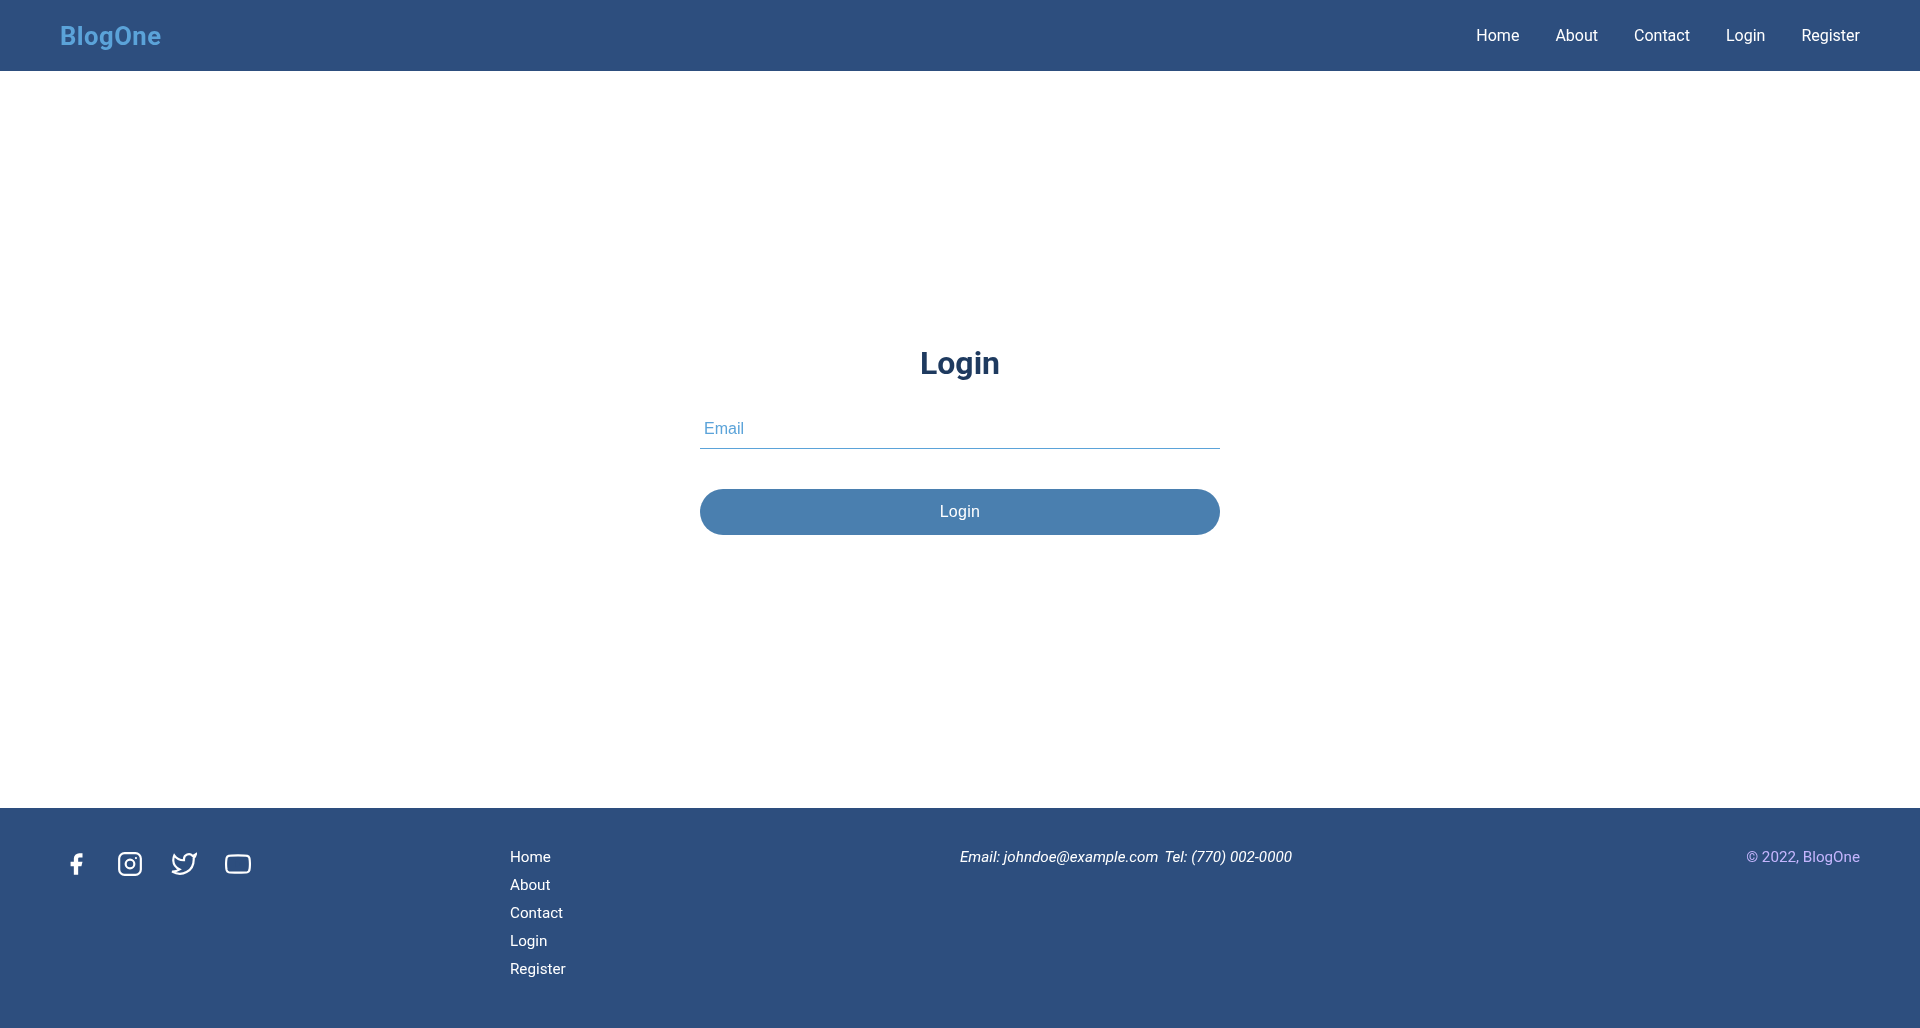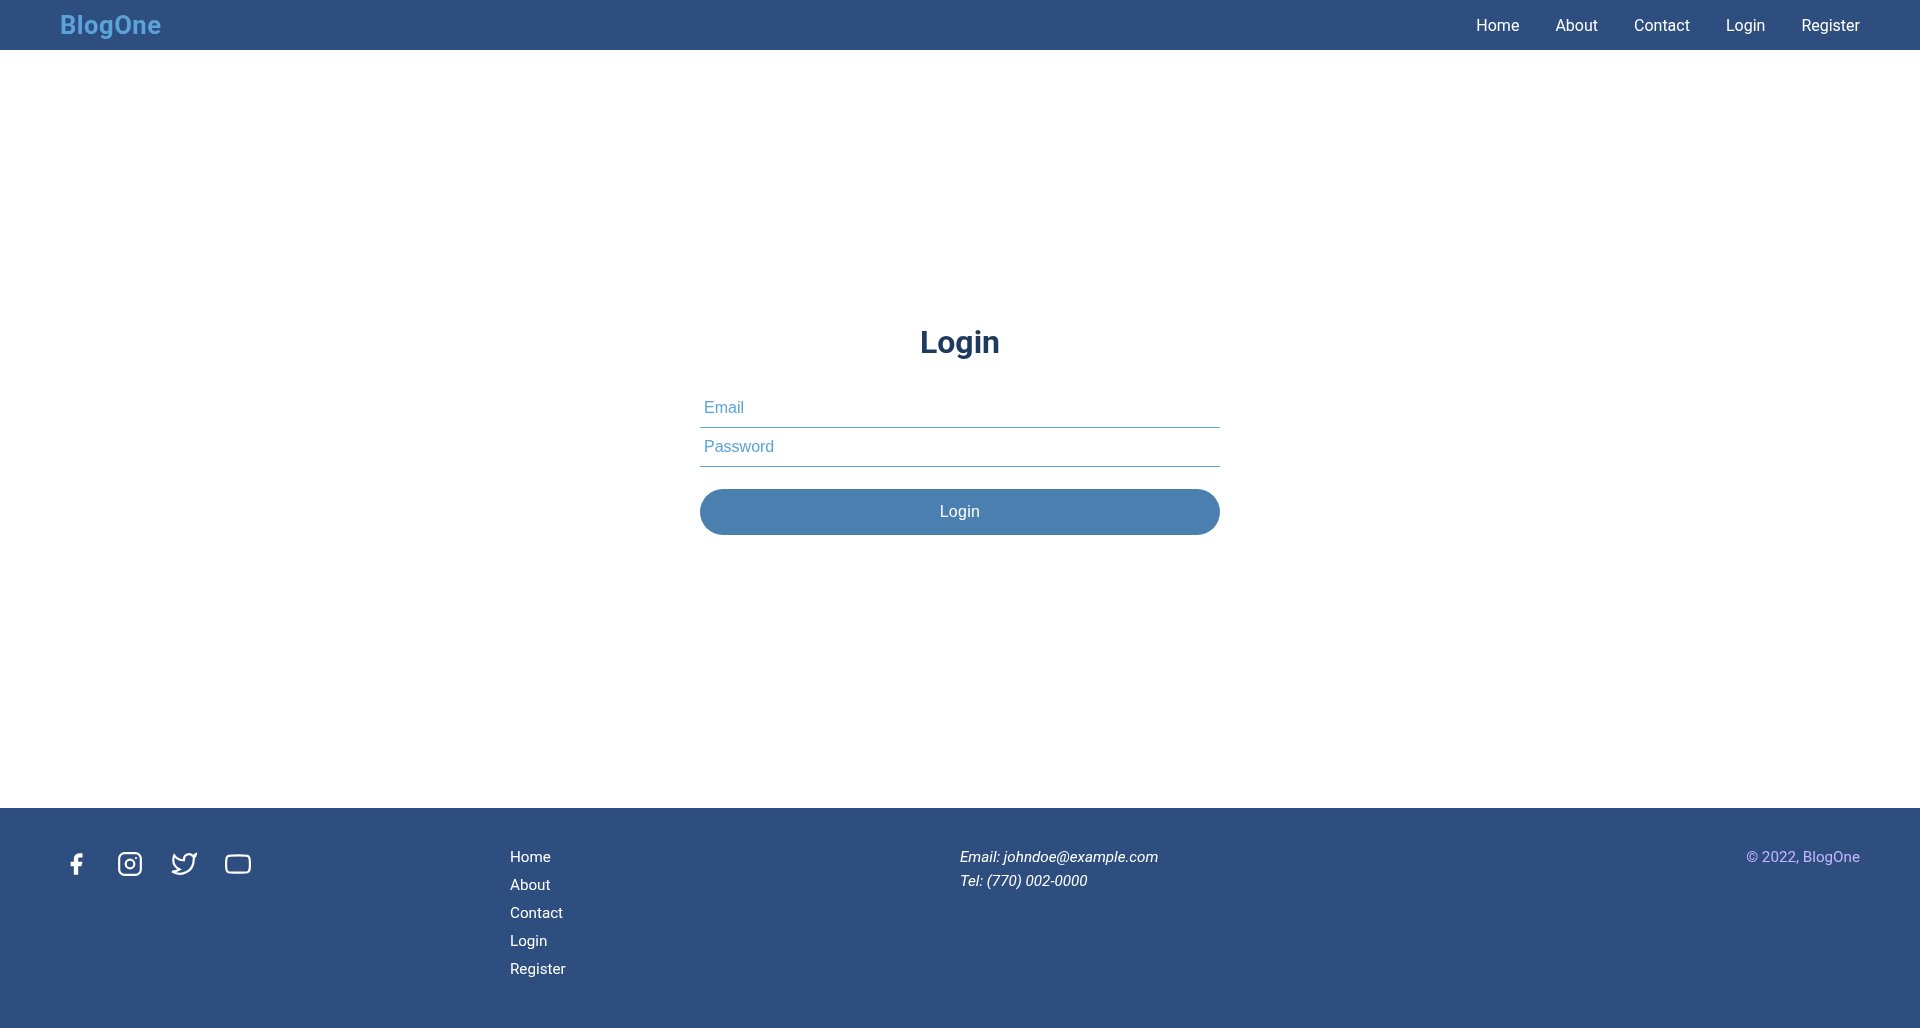--- a/index.html
+++ b/index.html
@@ -8,21 +8,21 @@
       font-family: -apple-system, BlinkMacSystemFont, "Segoe UI", Roboto, sans-serif;
       background: #fff;
       min-height: 1028px;
       display: flex;
       flex-direction: column;
     }
 
     
     header {
       background: #2d4e7e;
-      height: 50px;
+      height: 71px;
       display: flex;
       align-items: center;
       justify-content: space-between;
       padding: 16px 60px;
     }
 
     .logo {
       font-size: 1.6rem;
       font-weight: 700;
       color: #fff;
@@ -66,20 +66,21 @@
 
     .login-title {
       font-size: 2rem;
       font-weight: 700;
       color: #1e3a5f;
       margin-bottom: 28px;
     }
 
     .form-group {
       width: 100%;
+      margin-bottom: 18px;
     }
 
     .form-group input {
       width: 100%;
       border: none;
       border-bottom: 1.5px solid #5ba3d9;
       padding: 10px 4px;
       font-size: 1rem;
       color: #1e3a5f;
       outline: none;
@@ -142,21 +143,21 @@
 
     .footer-nav a {
       color: #fff;
       text-decoration: none;
       font-size: 0.95rem;
     }
 
     .footer-contact {
       flex: 1;
       display: flex;
-      flex-direction: column;
+      flex-direction: row;
       gap: 6px;
       color: #fff;
       font-size: 0.95rem;
       font-style: italic;
     }
 
     .footer-copy {
       flex: 1;
       display: flex;
       align-items: flex-start;
@@ -194,23 +195,20 @@
     <a>Register</a>
   </nav>
 </header>
 
 <main>
   <div class="login-card">
     <h1 class="login-title">Login</h1>
     <div class="form-group">
       <input type="email" placeholder="Email" style="">
     </div>
-    <div class="form-group">
-      <input type="password" placeholder="Password" style="">
-    </div>
     <button class="login-btn">Login</button>
   </div>
 </main>
 
 <footer>
 
   <div class="footer-social">
 
     <span class="social-icon">
       <svg class="social-svg-fill" viewBox="0 0 24 24" xmlns="http://www.w3.org/2000/svg">

